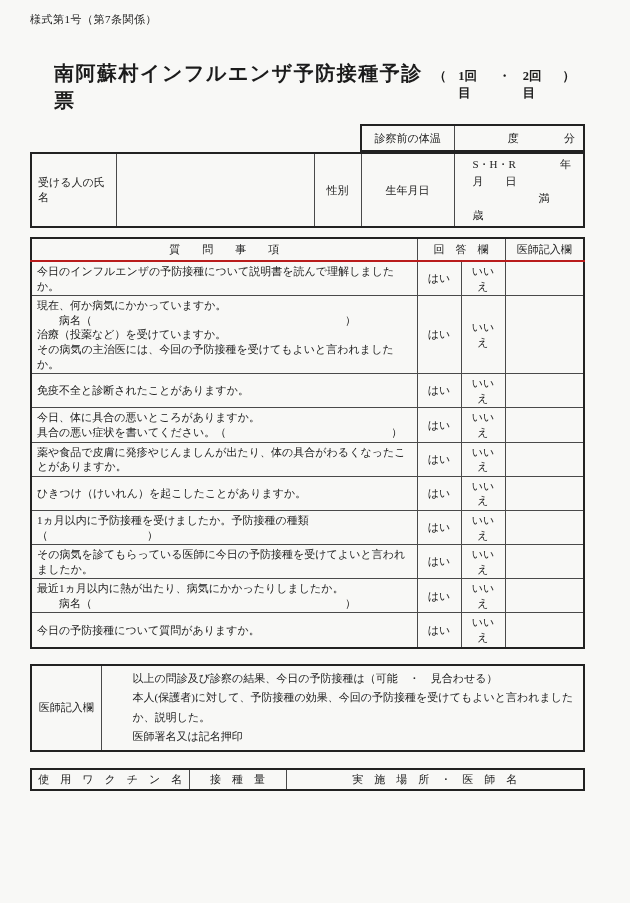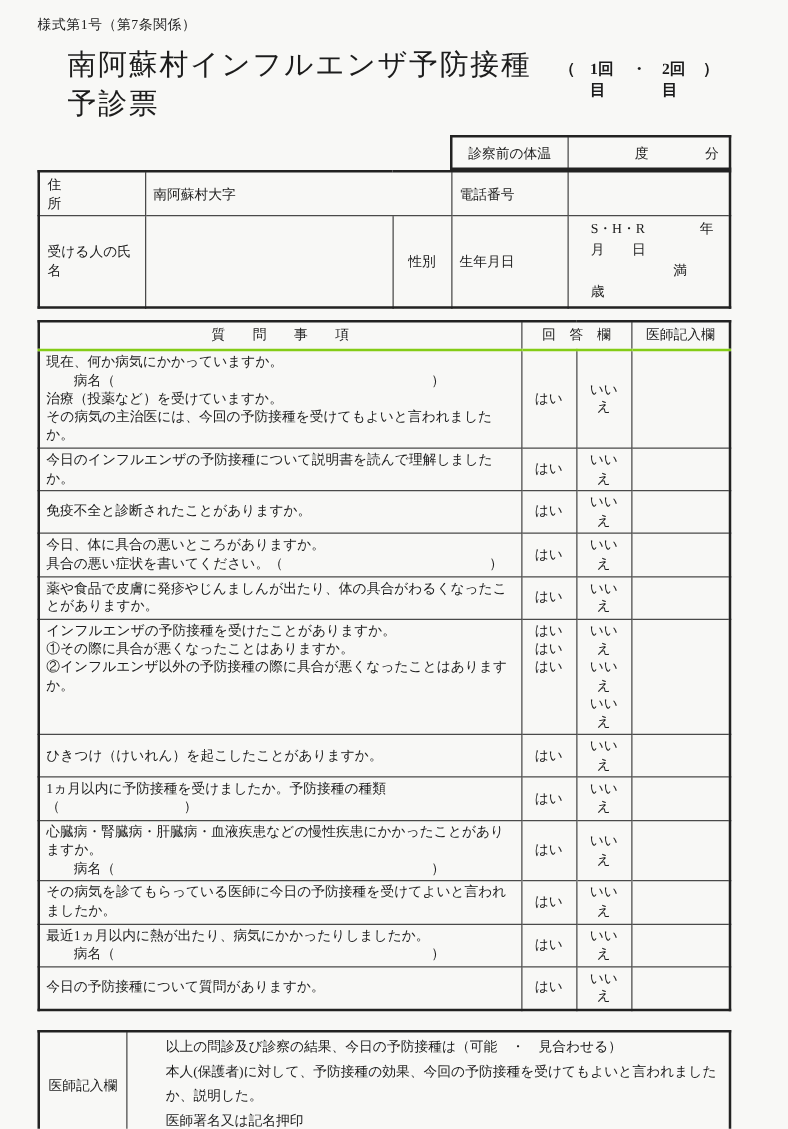--- a/index.html
+++ b/index.html
@@ -11,21 +11,21 @@
     font-family:"Liberation Serif","DejaVu Serif",serif;
     font-size:11px;
     overflow:hidden;
   }
   .page { padding:12px 47px 0 30px; width:630px; }
   .pre { white-space:pre-wrap; }
 
   .form-number { font-size:11px; letter-spacing:0.5px;font-family:Liberation Serif, serif; }
 
   .title-row { display:flex; align-items:baseline; margin-top:9px; }
-  .title { font-size:23px; font-weight:normal; letter-spacing:1.5px; margin-left:24px; }
+  .title { font-size:20px; font-weight:bold; letter-spacing:1.5px; margin-left:24px;margin-top:24px; }
   .dose { margin-left:auto; margin-right:2px; font-size:12.5px; font-weight:bold; display:flex; align-items:baseline; }
   .dose span { margin:0 6px; }
 
   table { border-collapse:collapse; table-layout:fixed; }
   .frame { border:2px solid #222; }
   td { border:1px solid #4a4a4a; vertical-align:middle; font-size:11px; }
 
   
   .temp-table { margin-top:10px; margin-left:330px; width:223px; }
   .temp-table td { height:26px; }
@@ -36,21 +36,21 @@
   
   .info-table { width:553px; }
   .info-table td { padding:2px 6px; }
   .row-addr td { height:28px; }
   .row-name td { height:41px; }
   .era-cell div { line-height:17px;margin-left:12px; }
 
   
   .q-table { margin-top:9px; width:553px; }
   .q-table td { padding:2px 5px; line-height:14.6px; }
-  .q-table .head td { text-align:center; border-bottom:2px solid #84cc16; height:23px; }
+  .q-table .head td { text-align:center; border-bottom:2px solid #b91c1c; height:23px; }
   .qcol { text-align:left; }
   .acell { text-align:center; }
   .tight { line-height:11.6px; padding-top:1px; padding-bottom:1px; }
   .dashed td { border-bottom:1px dashed #777; }
   .triple td { vertical-align:top; }
   .triple .acell div, .triple .qcol div { line-height:14.6px; }
 
   
   .doc-table { margin-top:15px; width:553px; }
   .doc-label { width:70px; text-align:center; }
@@ -100,31 +100,25 @@
 
   <table class="info-table frame">
     <colgroup>
       <col style="width:85px">
         <col style="width:198px">
         <col style="width:47px">
       <col style="width:93px">
         <col style="width:130px">
     </colgroup>
     <tbody>
-        <tr class="row-addr">
-      <td class="pre">住　　　　　所</td>
-      <td colspan="2">南阿蘇村大字</td>
-      <td>電話番号</td>
-      <td></td>
-    </tr>
     <tr class="row-name">
       <td>受ける人の氏名</td>
       <td></td>
       <td style="text-align:center">性別</td>
-      <td style="">生年月日</td>
+      <td style="text-align:center">生年月日</td>
       <td class="era-cell">
         <div class="pre">S・H・R　　　　年　　　　月　　日</div>
         <div class="pre">　　　　　　満　　　　　　　歳</div>
       </td>
     </tr>
   </tbody>
     </table>
 
   <table class="q-table frame">
     <colgroup>
@@ -134,39 +128,39 @@
         <col style="width:79px">
     </colgroup>
     <tbody>
         <tr class="head">
       <td>質　　問　　事　　項</td>
       <td colspan="2">回　答　欄</td>
       <td>医師記入欄</td>
     </tr>
 
     <tr>
+      <td class="qcol">今日のインフルエンザの予防接種について説明書を読んで理解しましたか。</td>
+      <td class="acell">はい</td>
+      <td class="acell">いいえ</td>
+      <td></td>
+    </tr>
+
+    <tr>
       <td class="qcol tight">
         <div class="pre">現在、何か病気にかかっていますか。</div>
         <div class="pre">　　病名（　　　　　　　　　　　　　　　　　　　　　　　）</div>
         <div class="pre">治療（投薬など）を受けていますか。</div>
         <div class="pre">その病気の主治医には、今回の予防接種を受けてもよいと言われましたか。</div>
       </td>
       <td class="acell">はい</td>
       <td class="acell">いいえ</td>
       <td></td>
     </tr>
 
     <tr>
-      <td class="qcol">今日のインフルエンザの予防接種について説明書を読んで理解しましたか。</td>
-      <td class="acell">はい</td>
-      <td class="acell">いいえ</td>
-      <td></td>
-    </tr>
-
-    <tr>
       <td class="qcol">免疫不全と診断されたことがありますか。</td>
       <td class="acell">はい</td>
       <td class="acell">いいえ</td>
       <td></td>
     </tr>
 
     <tr>
       <td class="qcol">
         <div class="pre">今日、体に具合の悪いところがありますか。</div>
         <div class="pre">具合の悪い症状を書いてください。（　　　　　　　　　　　　　　　）</div>
@@ -176,62 +170,35 @@
       <td></td>
     </tr>
 
     <tr>
       <td class="qcol">薬や食品で皮膚に発疹やじんましんが出たり、体の具合がわるくなったことがありますか。</td>
       <td class="acell">はい</td>
       <td class="acell">いいえ</td>
       <td></td>
     </tr>
 
-    <tr class="triple">
-      <td class="qcol">
-        <div>インフルエンザの予防接種を受けたことがありますか。</div>
-        <div>①その際に具合が悪くなったことはありますか。</div>
-        <div>②インフルエンザ以外の予防接種の際に具合が悪くなったことはありますか。</div>
-      </td>
-      <td class="acell">
-        <div>はい</div>
-            <div>はい</div>
-            <div>はい</div>
-      </td>
-      <td class="acell">
-        <div>いいえ</div>
-            <div>いいえ</div>
-            <div>いいえ</div>
-      </td>
-      <td></td>
-    </tr>
 
     <tr>
       <td class="qcol" style="height:23px">ひきつけ（けいれん）を起こしたことがありますか。</td>
       <td class="acell">はい</td>
       <td class="acell">いいえ</td>
       <td></td>
     </tr>
 
     <tr>
       <td class="qcol pre" style="height:23px">1ヵ月以内に予防接種を受けましたか。予防接種の種類（　　　　　　　　　）</td>
       <td class="acell">はい</td>
       <td class="acell">いいえ</td>
       <td></td>
     </tr>
 
-    <tr class="dashed">
-      <td class="qcol">
-        <div class="pre">心臓病・腎臓病・肝臓病・血液疾患などの慢性疾患にかかったことがありますか。</div>
-        <div class="pre">　　病名（　　　　　　　　　　　　　　　　　　　　　　　）</div>
-      </td>
-      <td class="acell">はい</td>
-      <td class="acell">いいえ</td>
-      <td></td>
-    </tr>
 
     <tr>
       <td class="qcol">その病気を診てもらっている医師に今日の予防接種を受けてよいと言われましたか。</td>
       <td class="acell">はい</td>
       <td class="acell">いいえ</td>
       <td></td>
     </tr>
 
     <tr>
       <td class="qcol">

